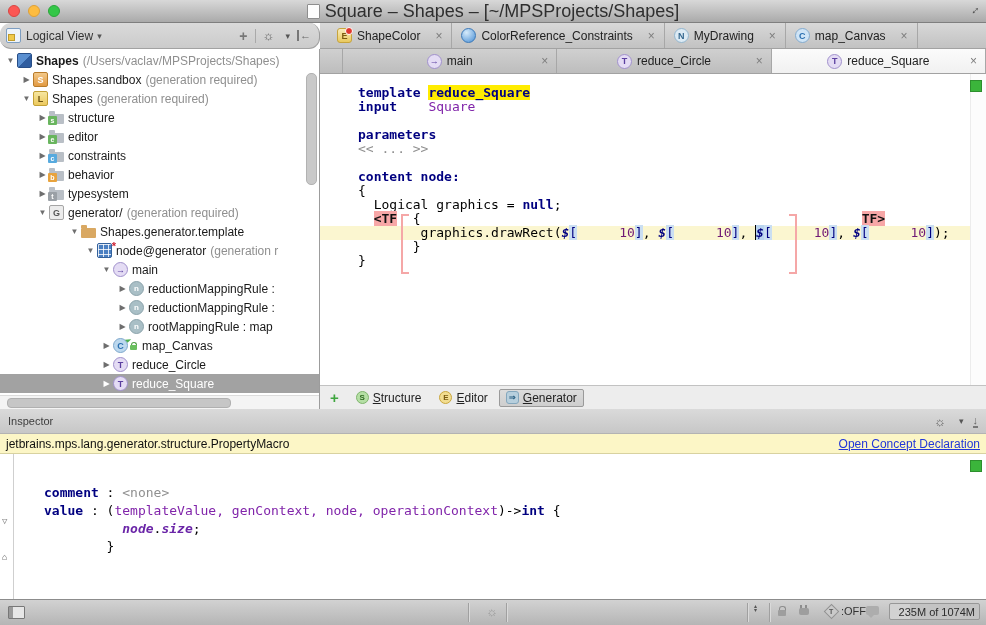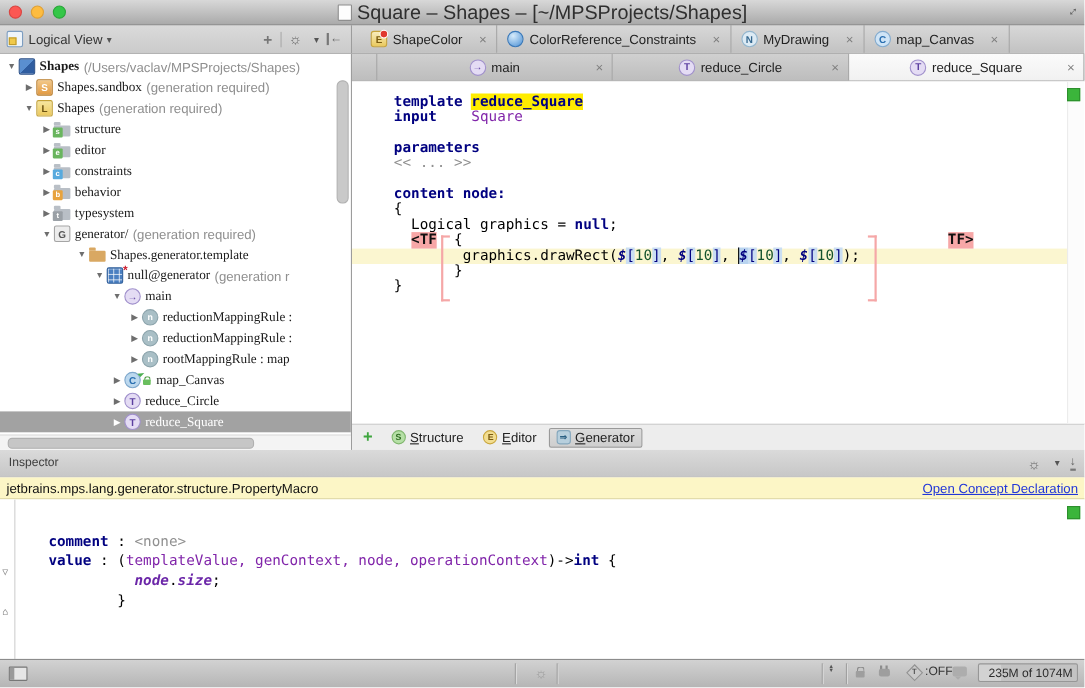--- a/index.html
+++ b/index.html
@@ -15,21 +15,21 @@
   .light.yellow{background:#fdbc40;border:1px solid #dfa036;box-sizing:border-box;}
   .light.green{background:#34c748;border:1px solid #2aa63a;box-sizing:border-box;}
   .title-center{position:absolute;left:0;right:0;text-align:center;font-size:18px;color:#2f2f2f;
     display:flex;justify-content:center;align-items:center;gap:5px;pointer-events:none;}
   .doc-icon{width:11px;height:13px;background:#fdfdfd;border:1px solid #8e8e8e;border-radius:1px;display:inline-block;}
   .expand-icon{position:absolute;right:7px;top:3px;font-size:12px;color:#555;transform:rotate(45deg);}
 
   
   .topbar{height:26px;display:flex;flex:0 0 auto;}
   .pt-toolbar{width:320px;box-sizing:border-box;background:linear-gradient(#dadada,#cbcbcb);
-    border-right:1px solid #9c9c9c;border-bottom:1px solid #a2a2a2;display:flex;align-items:center;font-size:12px;color:#333;}
+    border-right:1px solid #9c9c9c;border-bottom:1px solid #a2a2a2;display:flex;align-items:center;font-size:12px;color:#333;border-radius:11px;}
   .lv-icon{width:13px;height:13px;border:1px solid #7d9dc0;background:#eef4fa;border-radius:2px;margin:0 5px 0 6px;position:relative;}
   .lv-icon::after{content:"";position:absolute;left:1px;bottom:1px;width:5px;height:5px;background:#f0c94a;border:1px solid #bf9b2e;}
   .caret-down{font-size:9px;color:#555;margin-left:4px;}
   .pt-right{margin-left:auto;display:flex;align-items:center;gap:7px;margin-right:8px;color:#666;}
   .crosshair{font-weight:bold;font-size:14px;color:#777;line-height:1;}
   .vsep{width:1px;height:14px;background:#a9a9a9;}
   .gear{font-size:13px;color:#666;line-height:1;}
   .collapse-l{font-size:11px;color:#666;border-left:2px solid #777;padding-left:1px;line-height:1;}
   .tabs1{flex:1;background:linear-gradient(#d8d8d8,#c2c2c2);border-bottom:1px solid #a2a2a2;
     display:flex;align-items:stretch;padding-left:8px;}
@@ -45,21 +45,21 @@
   .tic-main,.tic-t{background:#e4dcf4;border:1px solid #a191cc;color:#5b3fa0;font-size:9px;}
 
   
   .mainrow{height:360px;display:flex;flex:0 0 auto;}
   .treepanel{width:320px;box-sizing:border-box;border-right:1px solid #9c9c9c;background:#fff;position:relative;overflow:hidden;}
   .tree-viewport{height:347px;overflow:hidden;padding-top:2px;}
   .tree-row{height:19px;display:flex;align-items:center;white-space:nowrap;font-size:12px;color:#1a1a1a;overflow:hidden;}
   .tree-row.sel{background:#a2a2a2;color:#fff;}
   .tarrow{width:13px;flex:0 0 auto;font-size:8px;color:#6e6e6e;text-align:center;}
   .tree-row.sel .tarrow{color:#fff;}
-  .tlabel{margin-left:4px;font-family:Liberation Serif, serif;}
+  .tlabel{margin-left:4px;}
   .tlabel.b{font-weight:bold;}
   .sfx{color:#8f8f8f;margin-left:4px;}
   .ti{width:15px;height:15px;display:inline-flex;align-items:center;justify-content:center;
     font-size:9px;font-weight:bold;position:relative;box-sizing:border-box;flex:0 0 auto;}
   .ic-project{border-radius:2px;background:linear-gradient(135deg,#5a8fd0 50%,#2f5da0 50%);border:1px solid #274e88;}
   .ic-sandbox{border-radius:2px;background:linear-gradient(#f3c98a,#e29a42);border:1px solid #b97c2a;color:#fff;}
   .ic-language{border-radius:2px;background:linear-gradient(#f6e6a0,#ecc95e);border:1px solid #c3a136;color:#6b5210;}
   .ic-gen{border-radius:2px;background:#ececec;border:1px solid #a5a5a5;color:#555;}
   .ic-fold{width:15px;height:10px;background:#b9bfc6;border-radius:1px;position:relative;margin-top:3px;}
   .ic-fold::before{content:"";position:absolute;top:-3px;left:0;width:6px;height:3px;background:#b9bfc6;border-radius:1px 1px 0 0;}
@@ -106,21 +106,21 @@
   .s-pl{color:#000;}
   .s-ref{color:#8125aa;}
   .s-hl{background:#ffec00;color:#000080;font-weight:bold;}
   .s-dim{color:#909090;}
   .s-mtag{background:#f7a7a7;color:#111;font-weight:bold;}
   .s-mtagr{background:#f7a7a7;color:#111;font-weight:bold;position:absolute;left:441px;}
   .s-arrow{color:#000080;font-style:italic;font-weight:bold;}
   .s-dollar{color:#000080;font-style:italic;font-weight:bold;}
   .s-dollarc{color:#000080;font-style:italic;font-weight:bold;background:#b9d4ef;border-left:1px solid #000;}
   .s-br{background:#cadef2;color:#000080;}
-  .s-num{color:#14532d;}
+  .s-num{color:#701a75;padding-left:42px;}
   .s-redref{color:#d42020;font-style:italic;font-weight:bold;}
   .pbr{position:absolute;width:6px;top:140px;height:56px;z-index:2;}
   .pbr.l{left:81px;border-left:2px solid #f5a7a7;border-top:2px solid #f5a7a7;border-bottom:2px solid #f5a7a7;}
   .pbr.r{left:469px;border-right:2px solid #f5a7a7;border-top:2px solid #f5a7a7;border-bottom:2px solid #f5a7a7;}
   .errsq{position:absolute;right:4px;top:6px;width:10px;height:10px;background:#3bb53b;border:1px solid #2d8f2d;z-index:3;}
   .edscroll{position:absolute;right:0;top:0;bottom:0;width:15px;border-left:1px solid #ececec;background:#fcfcfc;}
 
   .btabs{height:23px;background:#ededed;border-top:1px solid #c2c2c2;display:flex;align-items:center;
     font-size:12px;color:#222;gap:4px;padding-left:4px;flex:0 0 auto;}
   .addtab{color:#3fa63f;font-weight:bold;font-size:15px;padding:0 6px;}
@@ -293,21 +293,21 @@
             <span class="sfx">(generation required)</span>
           </div>
           <div class="tree-row" style="padding-left: 68px;">
             <span class="tarrow">▼</span>
             <span class="ti ic-folder"></span>
             <span class="tlabel">Shapes.generator.template</span>
           </div>
           <div class="tree-row" style="padding-left: 84px;">
             <span class="tarrow">▼</span>
             <span class="ti ic-model"></span>
-            <span class="tlabel">null@generator</span>
+            <span class="tlabel">node@generator</span>
             <span class="sfx">(generation r</span>
           </div>
           <div class="tree-row" style="padding-left: 100px;">
             <span class="tarrow">▼</span>
             <span class="ti ic-main">→</span>
             <span class="tlabel">main</span>
           </div>
           <div class="tree-row" style="padding-left: 116px;">
             <span class="tarrow">▶</span>
             <span class="ti ic-rule">n</span>

